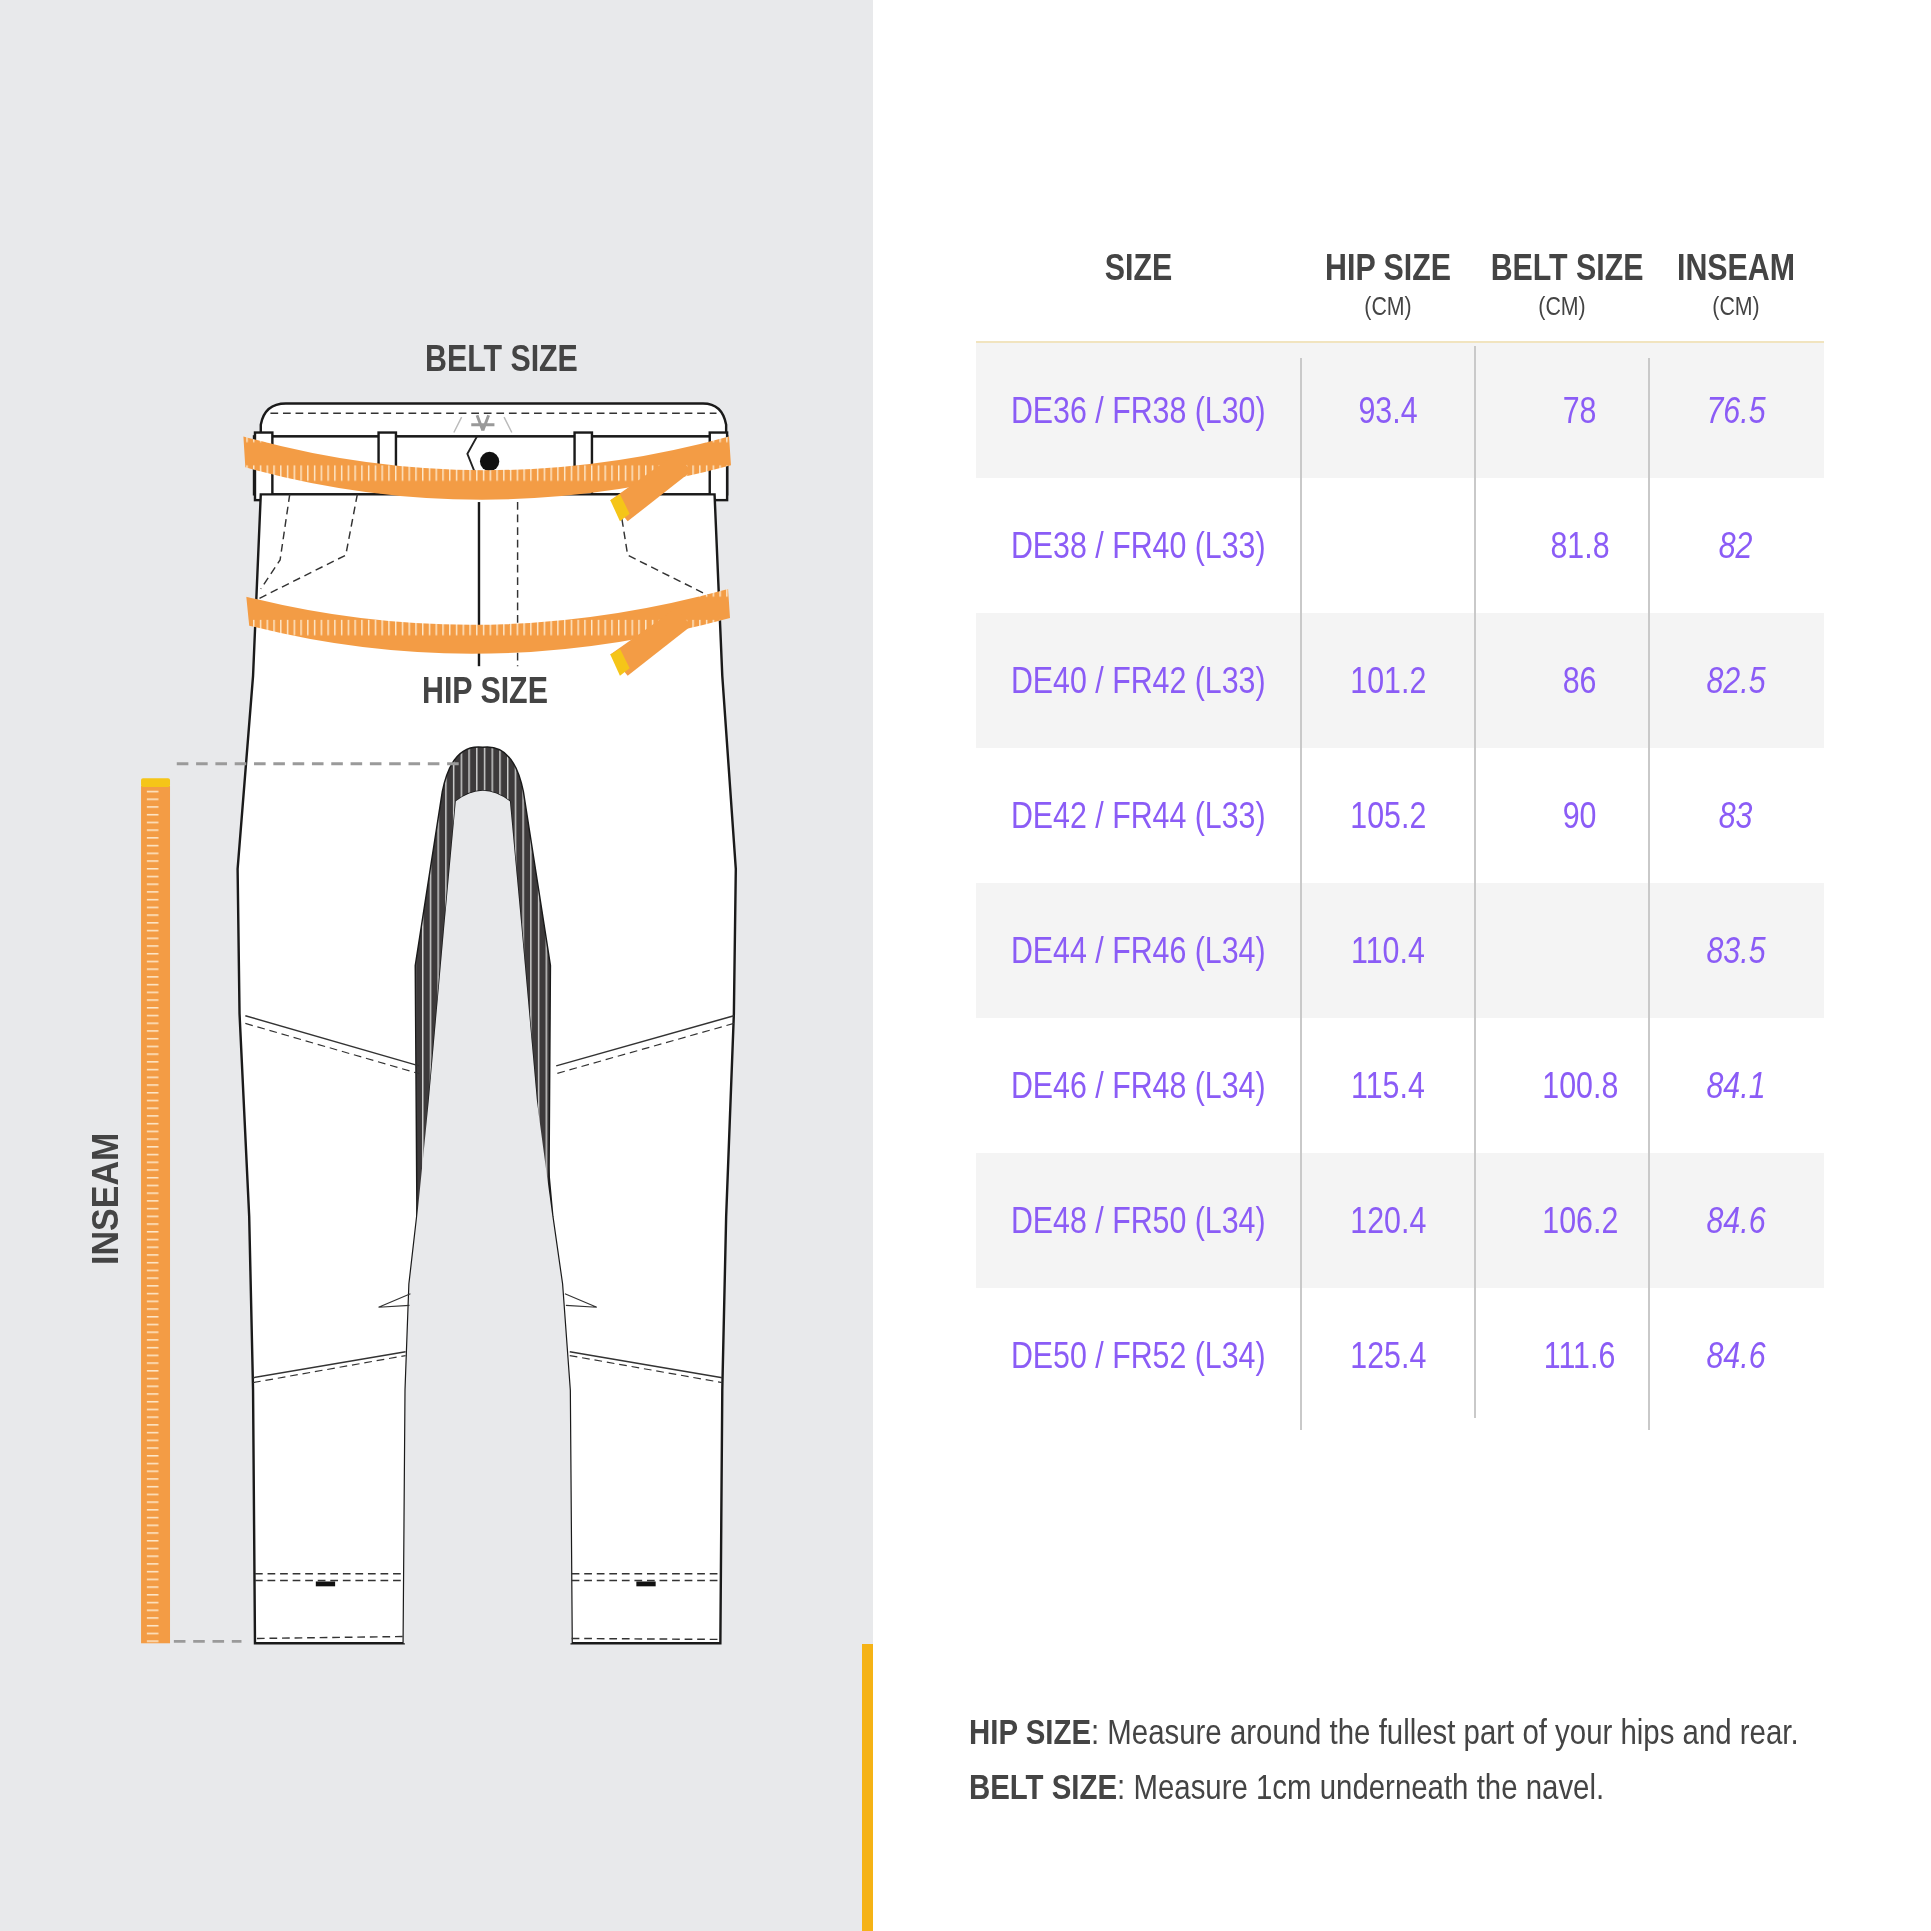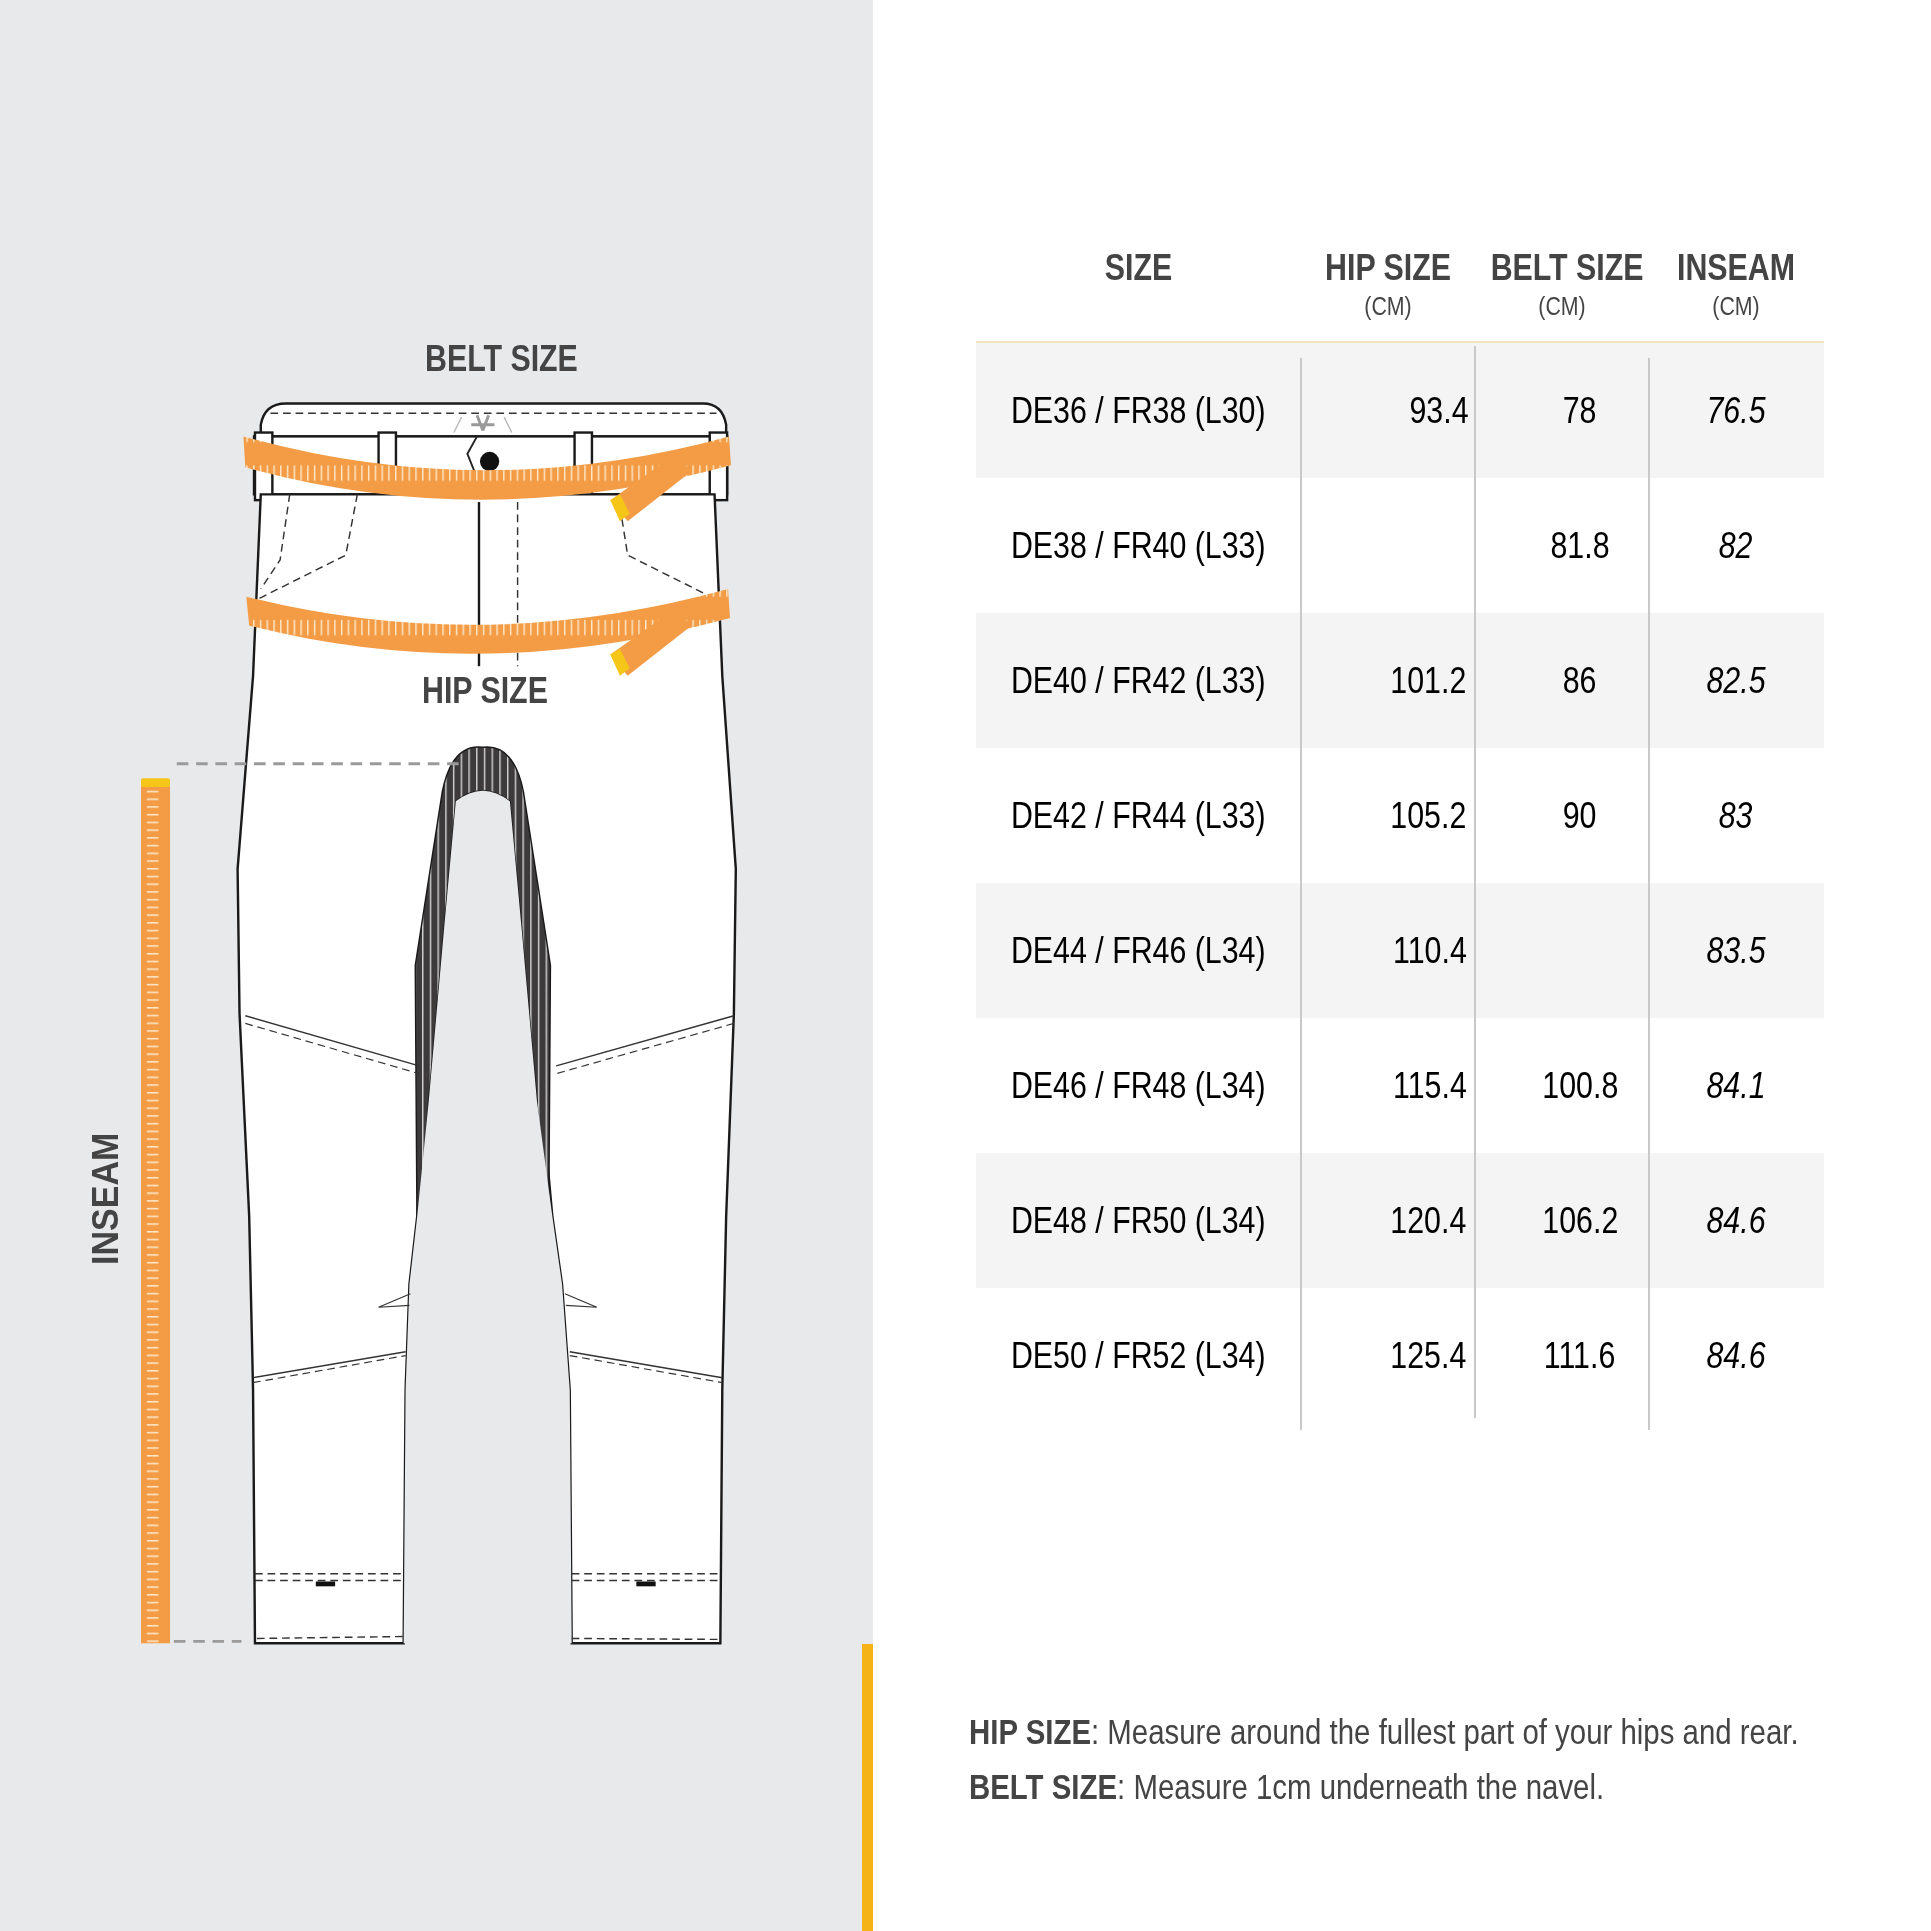--- a/index.html
+++ b/index.html
@@ -16,25 +16,25 @@
 
   .table { position:absolute; left:976px; top:232px; width:848px; }
   .thead { position:relative; height:109px;text-decoration:underline; }
   .th { position:absolute; top:15.4px; text-align:center; }
   .th .t1 { display:block; font-weight:bold; font-size:37px; color:#444444; transform:scaleX(0.82); white-space:nowrap; }
   .th .t2 { display:block; font-size:26px; color:#444444; margin-top:1.9px; transform:scaleX(0.82); }
   .head-rule { position:absolute; left:0; top:109px; width:848px; height:1.9px; background:#f1e4bf; }
   .rows { position:absolute; left:0; top:111px; width:848px; }
   .row { position:relative; height:135px; }
   .row.shaded { background:#f4f4f4; }
-  .cell { position:absolute; top:0; height:135px; line-height:135px; font-size:37px; color:#000000;
+  .cell { position:absolute; top:0; height:135px; line-height:135px; font-size:37px; color:#8b5cf6;
           text-align:center; white-space:nowrap; }
   .cell span { display:inline-block; transform:scaleX(0.82); }
   .c0 { left:0; width:325px; }
-  .c1 { left:325px; width:174px;text-align:right; }
+  .c1 { left:325px; width:174px; }
   .c2 { left:499px; width:210px; }
   .c3 { left:673px; width:174px;font-style:italic; }
   .vline { position:absolute; width:1.9px; background:#c9c9c9; }
 
   .notes { position:absolute; left:969px; top:1704px; font-size:35px; color:#444444; line-height:55px; }
   .notes .line { display:block; transform:scaleX(0.84); transform-origin:left center; white-space:nowrap; }
   .notes b { font-weight:bold; }
 </style>
 </head>
 <body>

